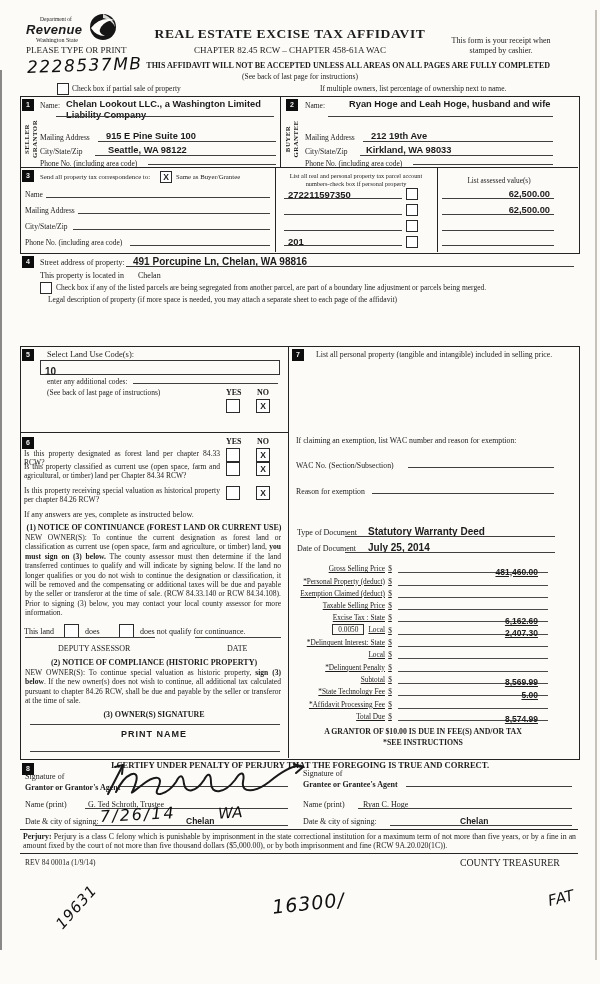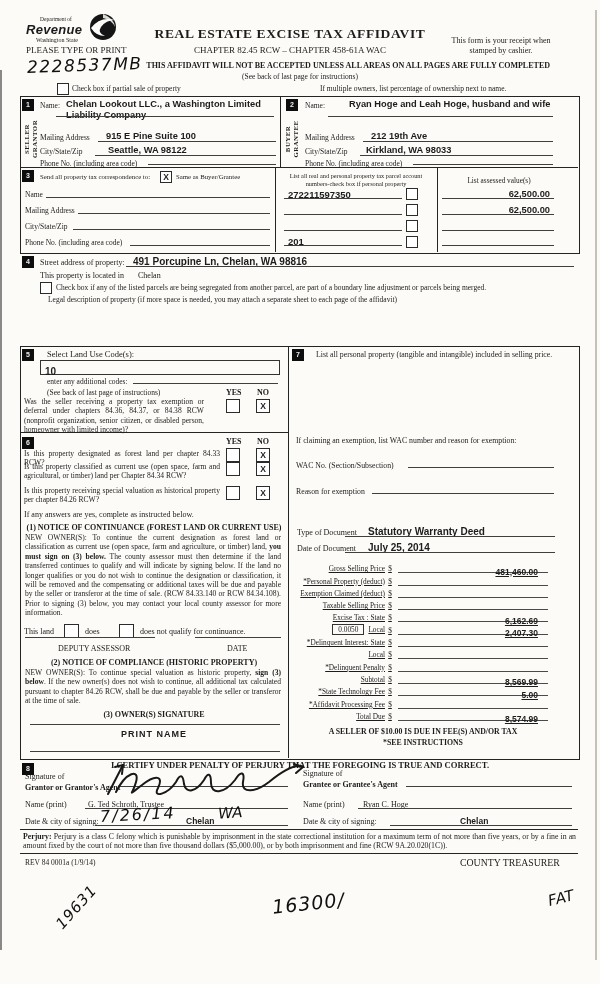--- a/index.html
+++ b/index.html
@@ -154,21 +154,20 @@
   <span class="bnum" style="left:22px;top:349px;">5</span>
   <span class="abs" style="left:47px;top:349px;font-size:8.5px;">Select Land Use Code(s):</span>
   <div class="abs" style="left:40px;top:360px;width:238px;height:13px;border:1px solid #333;">
     <span style="font:bold 10px/13px 'Liberation Sans',sans-serif;padding-left:4px;">10</span>
   </div>
   <span class="abs sl" style="left:47px;top:377px;">enter any additional codes:</span>
   <div class="ul" style="left:133px;top:383px;width:145px;"></div>
   <span class="abs sl" style="left:47px;top:388px;">(See back of last page of instructions)</span>
   <span class="abs bt sl8" style="left:226px;top:388px;">YES</span>
   <span class="abs bt sl8" style="left:257px;top:388px;">NO</span>
-  <div class="abs just wrap" style="left:24px;top:397px;width:180px;">Was the seller receiving a property tax exemption or deferral under chapters 84.36, 84.37, or 84.38 RCW (nonprofit organization, senior citizen, or disabled person, homeowner with limited income)?</div>
   <span class="cb" style="left:226px;top:399px;width:12px;height:12px;line-height:12px;"></span>
   <span class="cb" style="left:256px;top:399px;width:12px;height:12px;line-height:12px;">X</span>
 
   <span class="bnum" style="left:22px;top:437px;">6</span>
   <span class="abs bt sl8" style="left:226px;top:437px;">YES</span>
   <span class="abs bt sl8" style="left:257px;top:437px;">NO</span>
   <div class="abs just wrap" style="left:24px;top:449px;width:196px;">Is this property designated as forest land per chapter 84.33 RCW?</div>
   <span class="cb" style="left:226px;top:448px;width:12px;height:12px;line-height:12px;"></span>
   <span class="cb" style="left:256px;top:448px;width:12px;height:12px;line-height:12px;">X</span>
   <div class="abs just wrap" style="left:24px;top:462px;width:196px;">Is this property classified as current use (open space, farm and agricultural, or timber) land per Chapter 84.34 RCW?</div>
@@ -277,21 +276,21 @@
         <span class="tdollar">$</span>
         <span class="tline"><span class="tval"></span></span>
       </div>
     <div class="trow">
         <span class="tlabel">Total Due</span>
         <span class="tdollar">$</span>
         <span class="tline"><span class="tval">8,574.99</span></span>
       </div>
   </div>
 
-  <div class="abs bt ctr" style="left:292px;top:727px;width:262px;font-size:7.8px;">A SELLER OF $10.00 IS DUE IN FEE(S) AND/OR TAX</div>
+  <div class="abs bt ctr" style="left:292px;top:727px;width:262px;font-size:7.8px;">A GRANTOR OF $10.00 IS DUE IN FEE(S) AND/OR TAX</div>
   <div class="abs bt ctr" style="left:292px;top:738px;width:262px;font-size:7.8px;">*SEE INSTRUCTIONS</div>
 
   <span class="bnum" style="left:22px;top:763px;">8</span>
   <div class="abs bt ctr" style="left:40px;top:760px;width:520px;font-size:8.6px;">I CERTIFY UNDER PENALTY OF PERJURY THAT THE FOREGOING IS TRUE AND CORRECT.</div>
 
   <span class="abs sl8" style="left:25px;top:772px;">Signature of</span>
   <span class="abs bt sl8" style="left:25px;top:783px;">Grantor or Grantor's Agent</span>
   <div class="ul" style="left:118px;top:786px;width:170px;"></div>
   <svg class="abs" style="left:92px;top:752px;" width="218" height="46" viewBox="0 0 218 46">
     <g stroke="#181818" stroke-width="2" fill="none" stroke-linecap="round">

